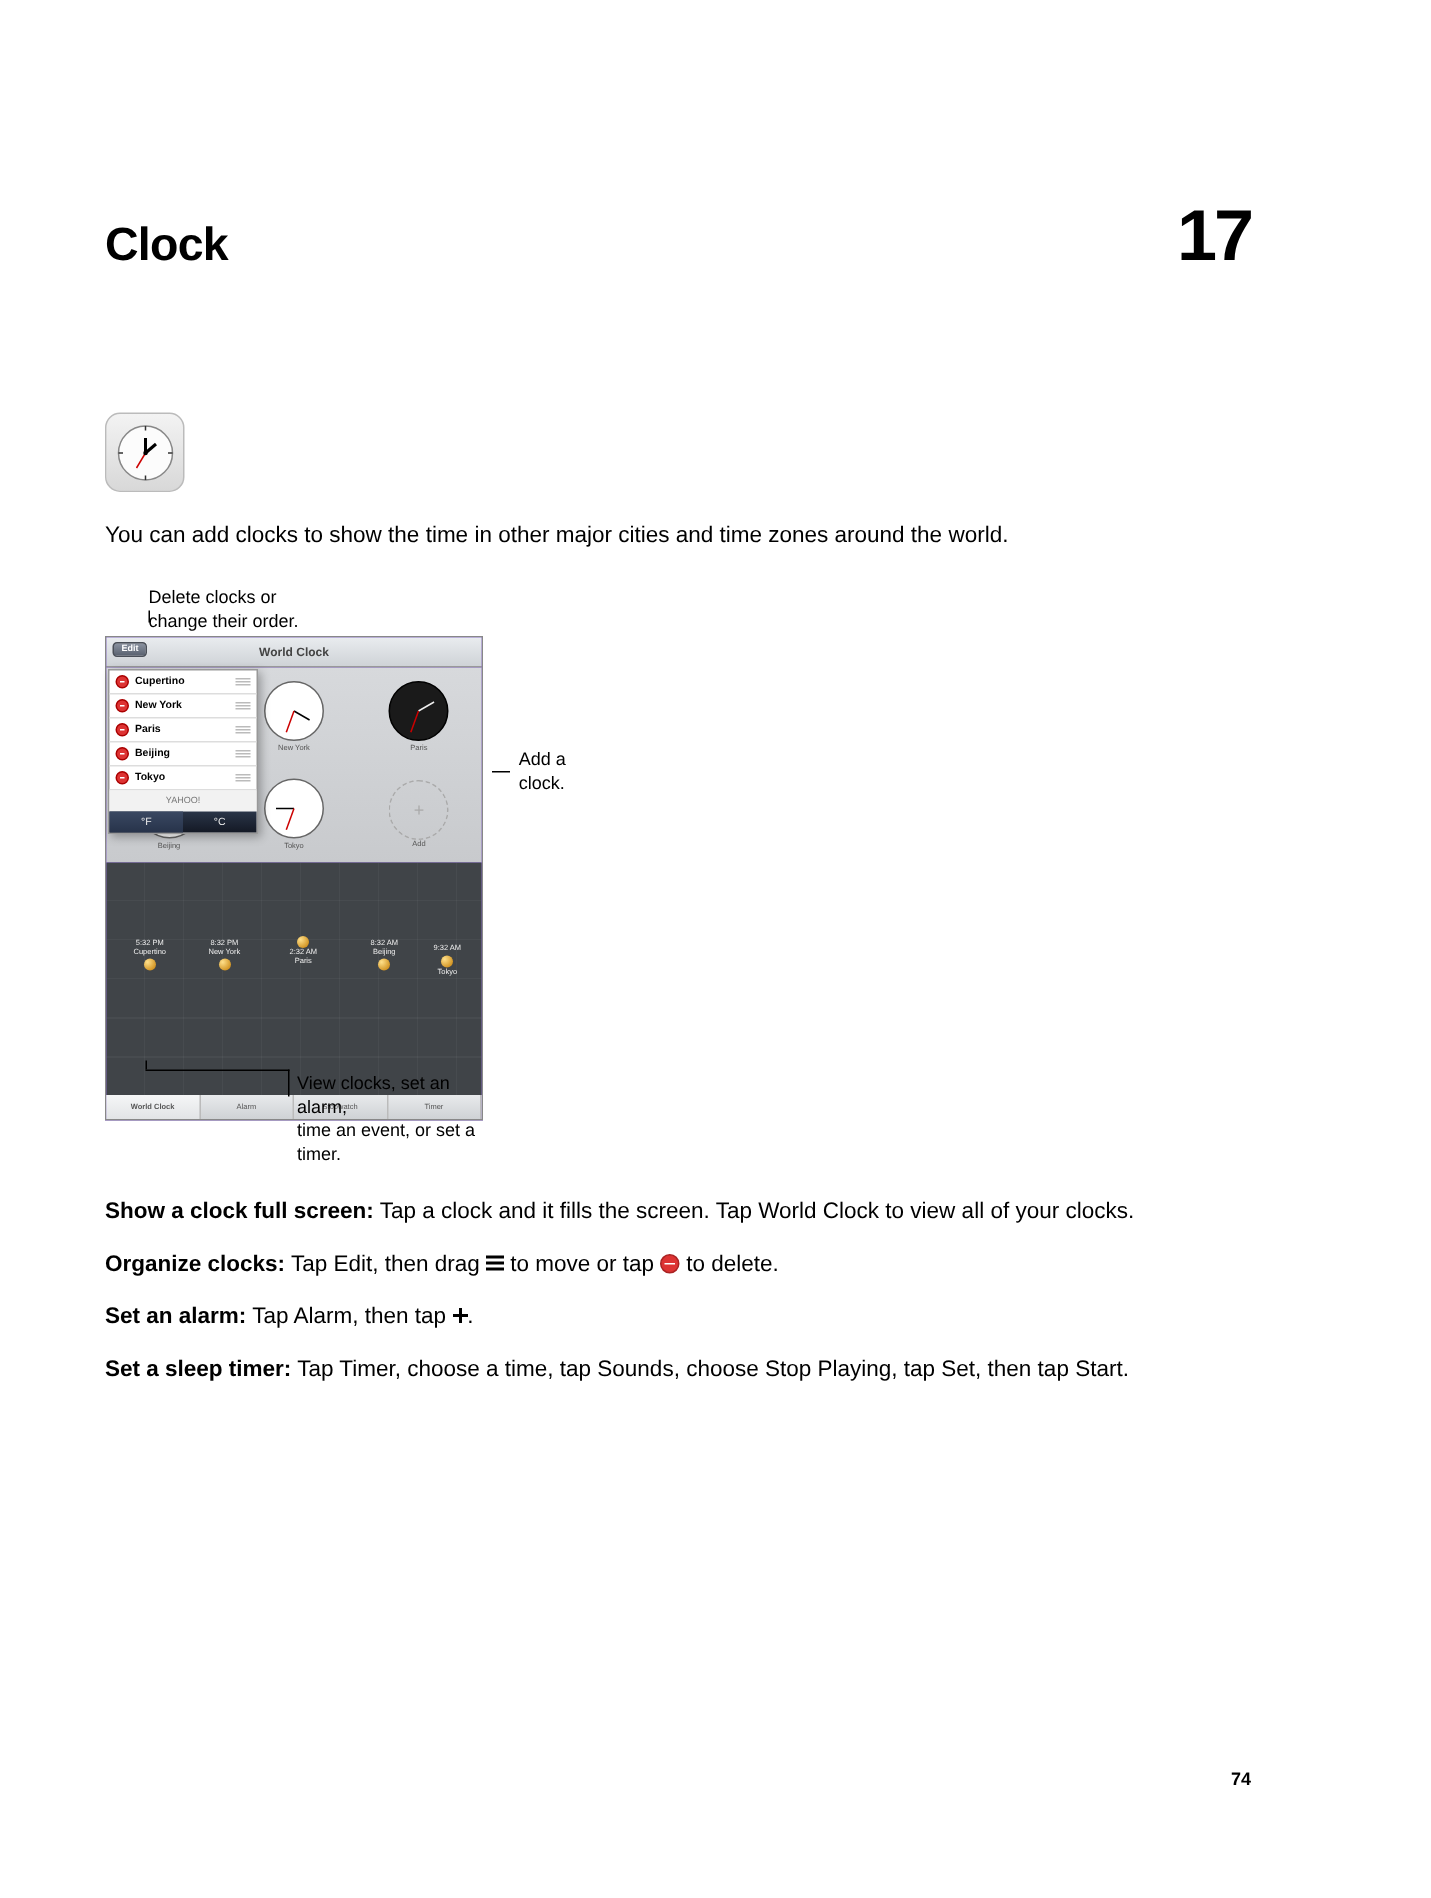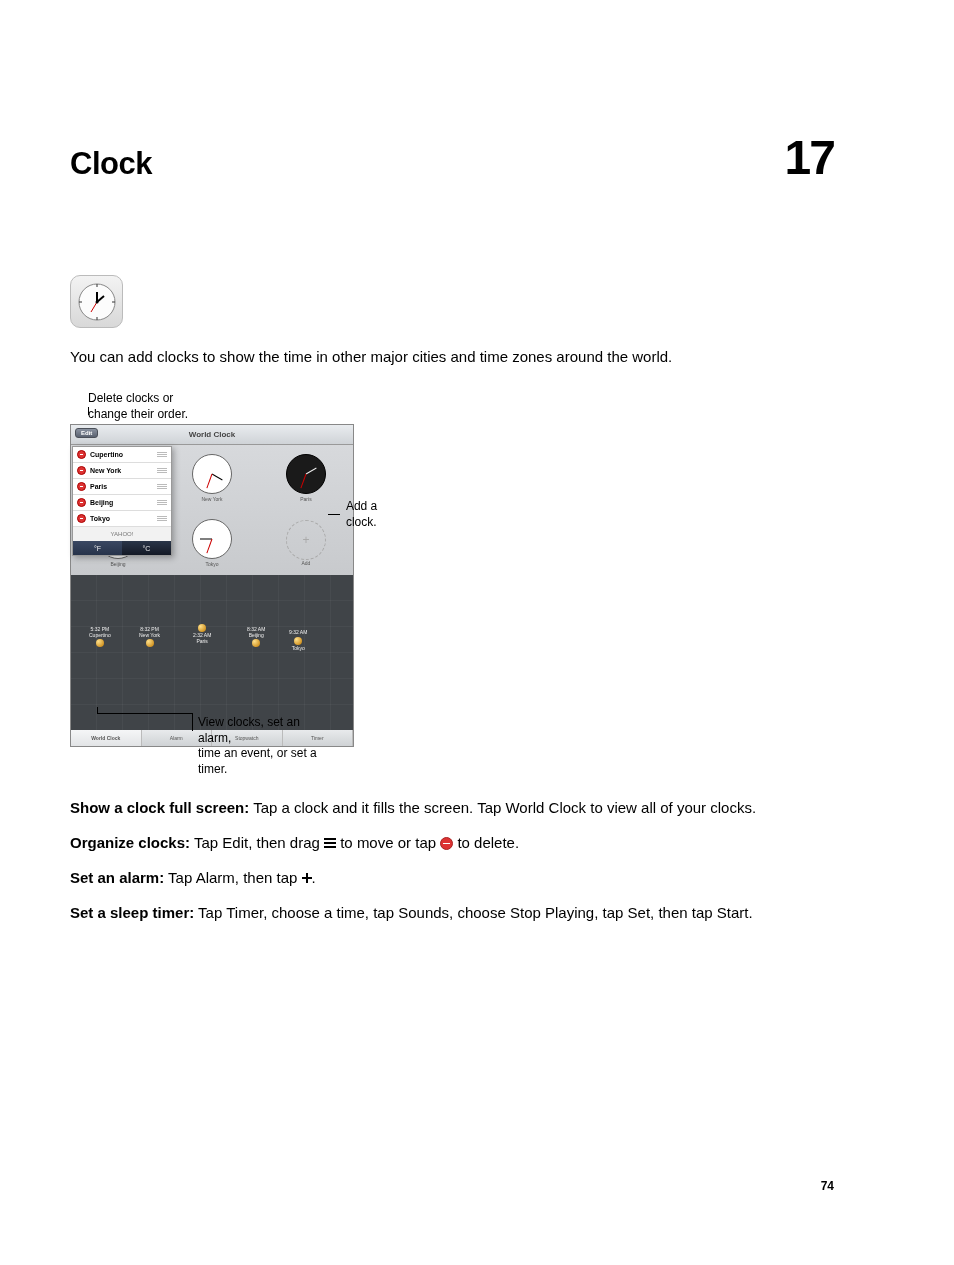--- a/index.html
+++ b/index.html
@@ -45,30 +45,30 @@
     font-size: 15px;
     line-height: 1.4;
     margin-bottom: 24px;
   }
   .callout {
     font-family: Helvetica, Arial, sans-serif;
     font-size: 12px;
     line-height: 1.3;
   }
   .callout-top {
-    margin-left: 18px;
+    margin-left: 29px;
     margin-bottom: 2px;
   }
   .figure-wrap {
     position: relative;
     width: 252px;
     margin-bottom: 50px;
   }
   .device {
-    width: 284px;
+    width: 252px;
     border: 1px solid #888;
     position: relative;
     background: #8b5cf6;
   }
   .dev-top {
     background: linear-gradient(#e9ecef,#cfd3d7);
     border-bottom:1px solid #999;
     height:20px;
     display:flex;align-items:center;justify-content:center;
     position:relative;

